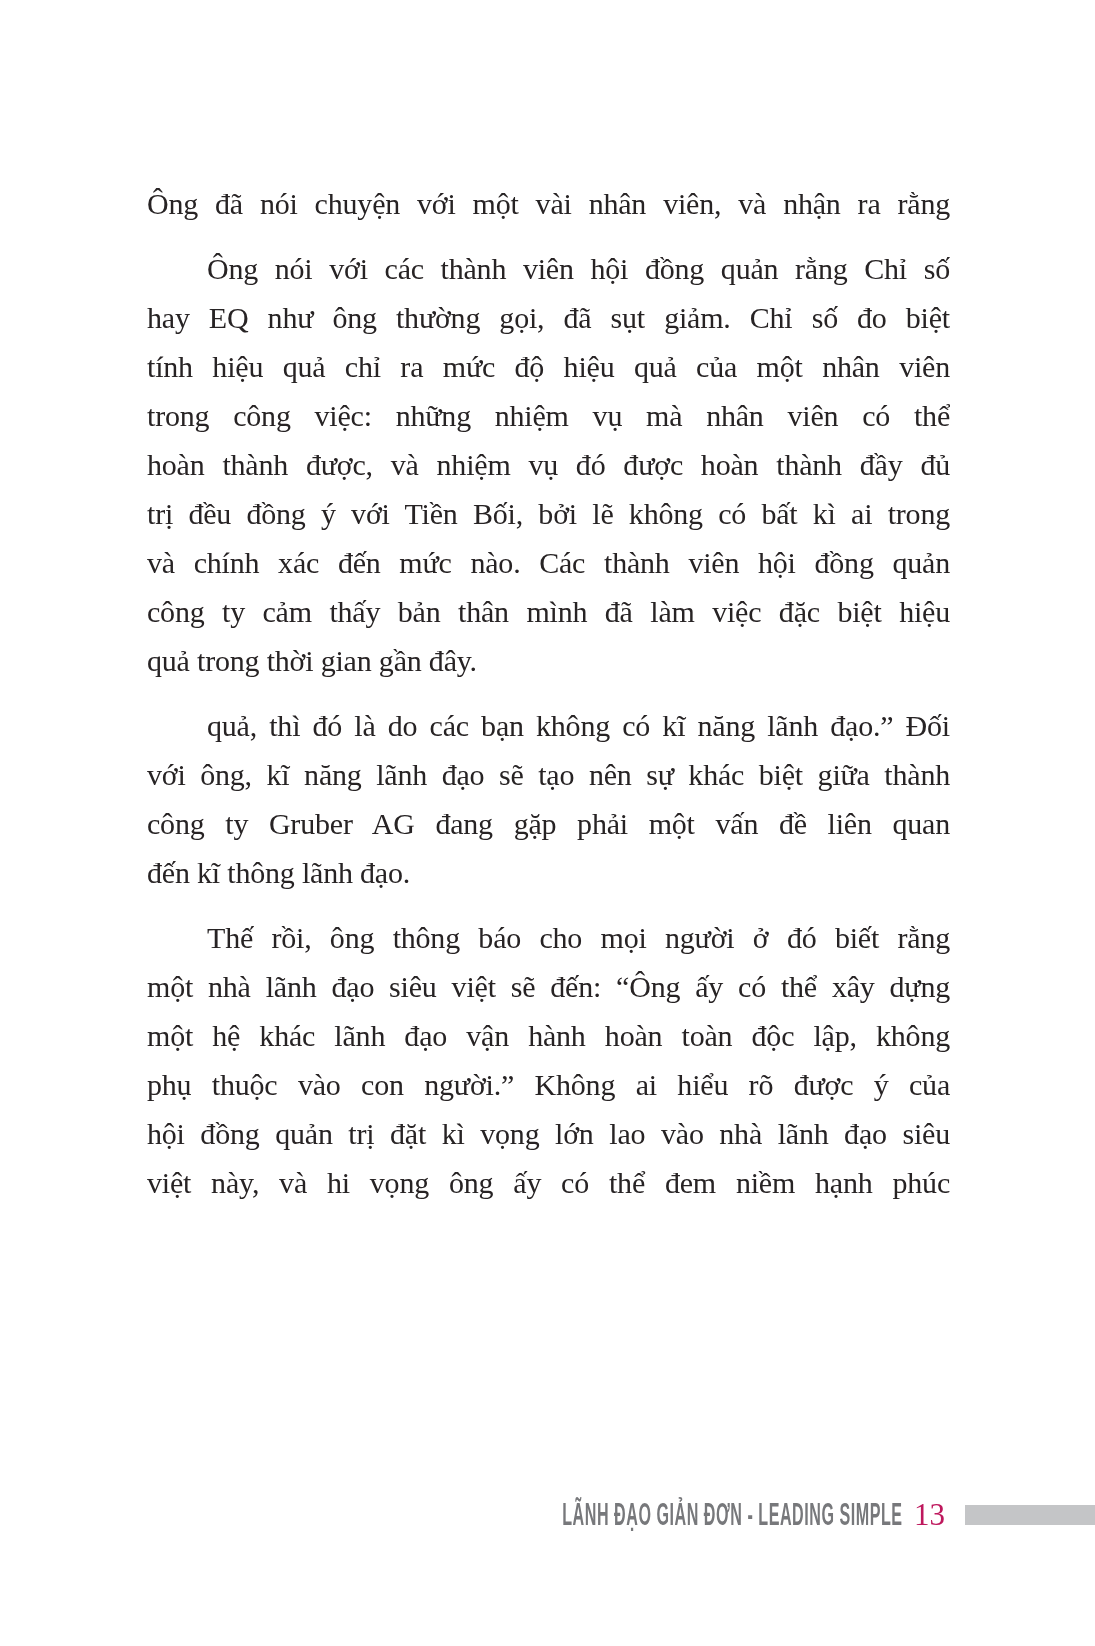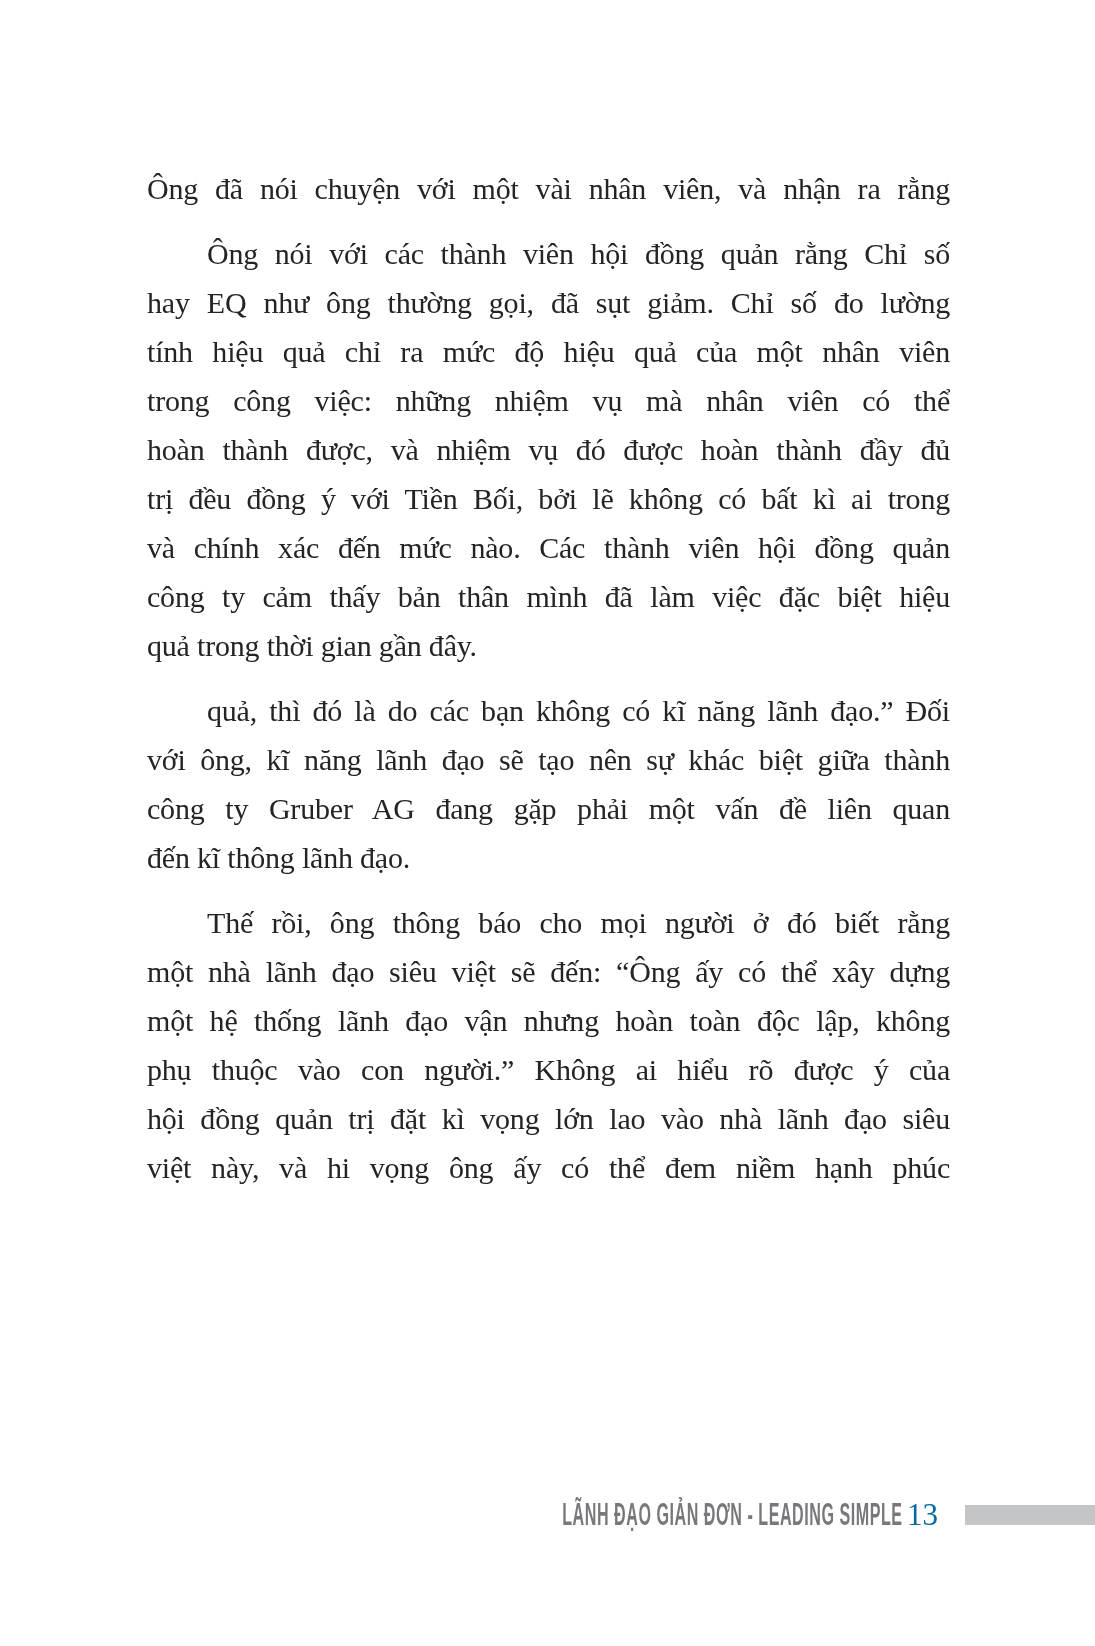--- a/index.html
+++ b/index.html
@@ -7,21 +7,21 @@
     position: relative;
     width: 1095px;
     height: 1646px;
     background: #ffffff;
     overflow: hidden;
     font-family: "Liberation Serif", serif;
   }
   .body-text {
     position: absolute;
     left: 147px;
-    top: 164px;
+    top: 179px;
     width: 803px;
     font-size: 30px;
     line-height: 49px;
     color: #272324;
     letter-spacing: -0.2px;
   }
   .para { margin: 0 0 16px 0; }
   .para:last-child { margin-bottom: 12px; }
   .line {
     text-align: justify;
@@ -43,25 +43,25 @@
     white-space: nowrap;
     transform: scaleX(0.52);
     transform-origin: right center;
     letter-spacing: 1px;
   }
   .footer-pagenum {
     position: absolute;
     top: 1499px;
     right: 143px;
     width: 45px;
-    text-align: left;
+    text-align: center;
     font-family: "Liberation Serif", serif;
     font-size: 31px;
     line-height: 31px;
-    color: #0369a1;
+    color: #be185d;
   }
   .footer-bar {
     position: absolute;
     top: 1505px;
     left: 965px;
     right: 0;
     height: 20px;
     background: #c4c5c7;
   }
 </style>
@@ -71,41 +71,41 @@
 <div class="page">
 
   <div class="body-text">
 
     <div class="para">
       <div class="line">Ông đã nói chuyện với một vài nhân viên, và nhận ra rằng</div>
     </div>
 
     <div class="para indented">
       <div class="line">Ông nói với các thành viên hội đồng quản rằng Chỉ số</div>
-      <div class="line">hay EQ như ông thường gọi, đã sụt giảm. Chỉ số đo lường</div>
+      <div class="line">hay EQ như ông thường gọi, đã sụt giảm. Chỉ số đo biệt</div>
       <div class="line">tính hiệu quả chỉ ra mức độ hiệu quả của một nhân viên</div>
       <div class="line">trong công việc: những nhiệm vụ mà nhân viên có thể</div>
       <div class="line">hoàn thành được, và nhiệm vụ đó được hoàn thành đầy đủ</div>
       <div class="line">trị đều đồng ý với Tiền Bối, bởi lẽ không có bất kì ai trong</div>
       <div class="line">và chính xác đến mức nào. Các thành viên hội đồng quản</div>
       <div class="line">công ty cảm thấy bản thân mình đã làm việc đặc biệt hiệu</div>
       <div class="line last">quả trong thời gian gần đây.</div>
     </div>
 
     <div class="para indented">
       <div class="line">quả, thì đó là do các bạn không có kĩ năng lãnh đạo.” Đối</div>
       <div class="line">với ông, kĩ năng lãnh đạo sẽ tạo nên sự khác biệt giữa thành</div>
       <div class="line">công ty Gruber AG đang gặp phải một vấn đề liên quan</div>
       <div class="line last">đến kĩ thông lãnh đạo.</div>
     </div>
 
     <div class="para indented">
       <div class="line">Thế rồi, ông thông báo cho mọi người ở đó biết rằng</div>
       <div class="line">một nhà lãnh đạo siêu việt sẽ đến: “Ông ấy có thể xây dựng</div>
-      <div class="line">một hệ thống lãnh đạo vận nhưng hoàn toàn độc lập, không</div>
+      <div class="line">một hệ khác lãnh đạo vận hành hoàn toàn độc lập, không</div>
       <div class="line">phụ thuộc vào con người.” Không ai hiểu rõ được ý của</div>
       <div class="line">hội đồng quản trị đặt kì vọng lớn lao vào nhà lãnh đạo siêu</div>
       <div class="line">việt này, và hi vọng ông ấy có thể đem niềm hạnh phúc</div>
     </div>
 
   </div>
 
   <div class="footer-title">LÃNH ĐẠO GIẢN ĐƠN - LEADING SIMPLE</div>
   <div class="footer-pagenum">13</div>
   <div class="footer-bar"></div>

